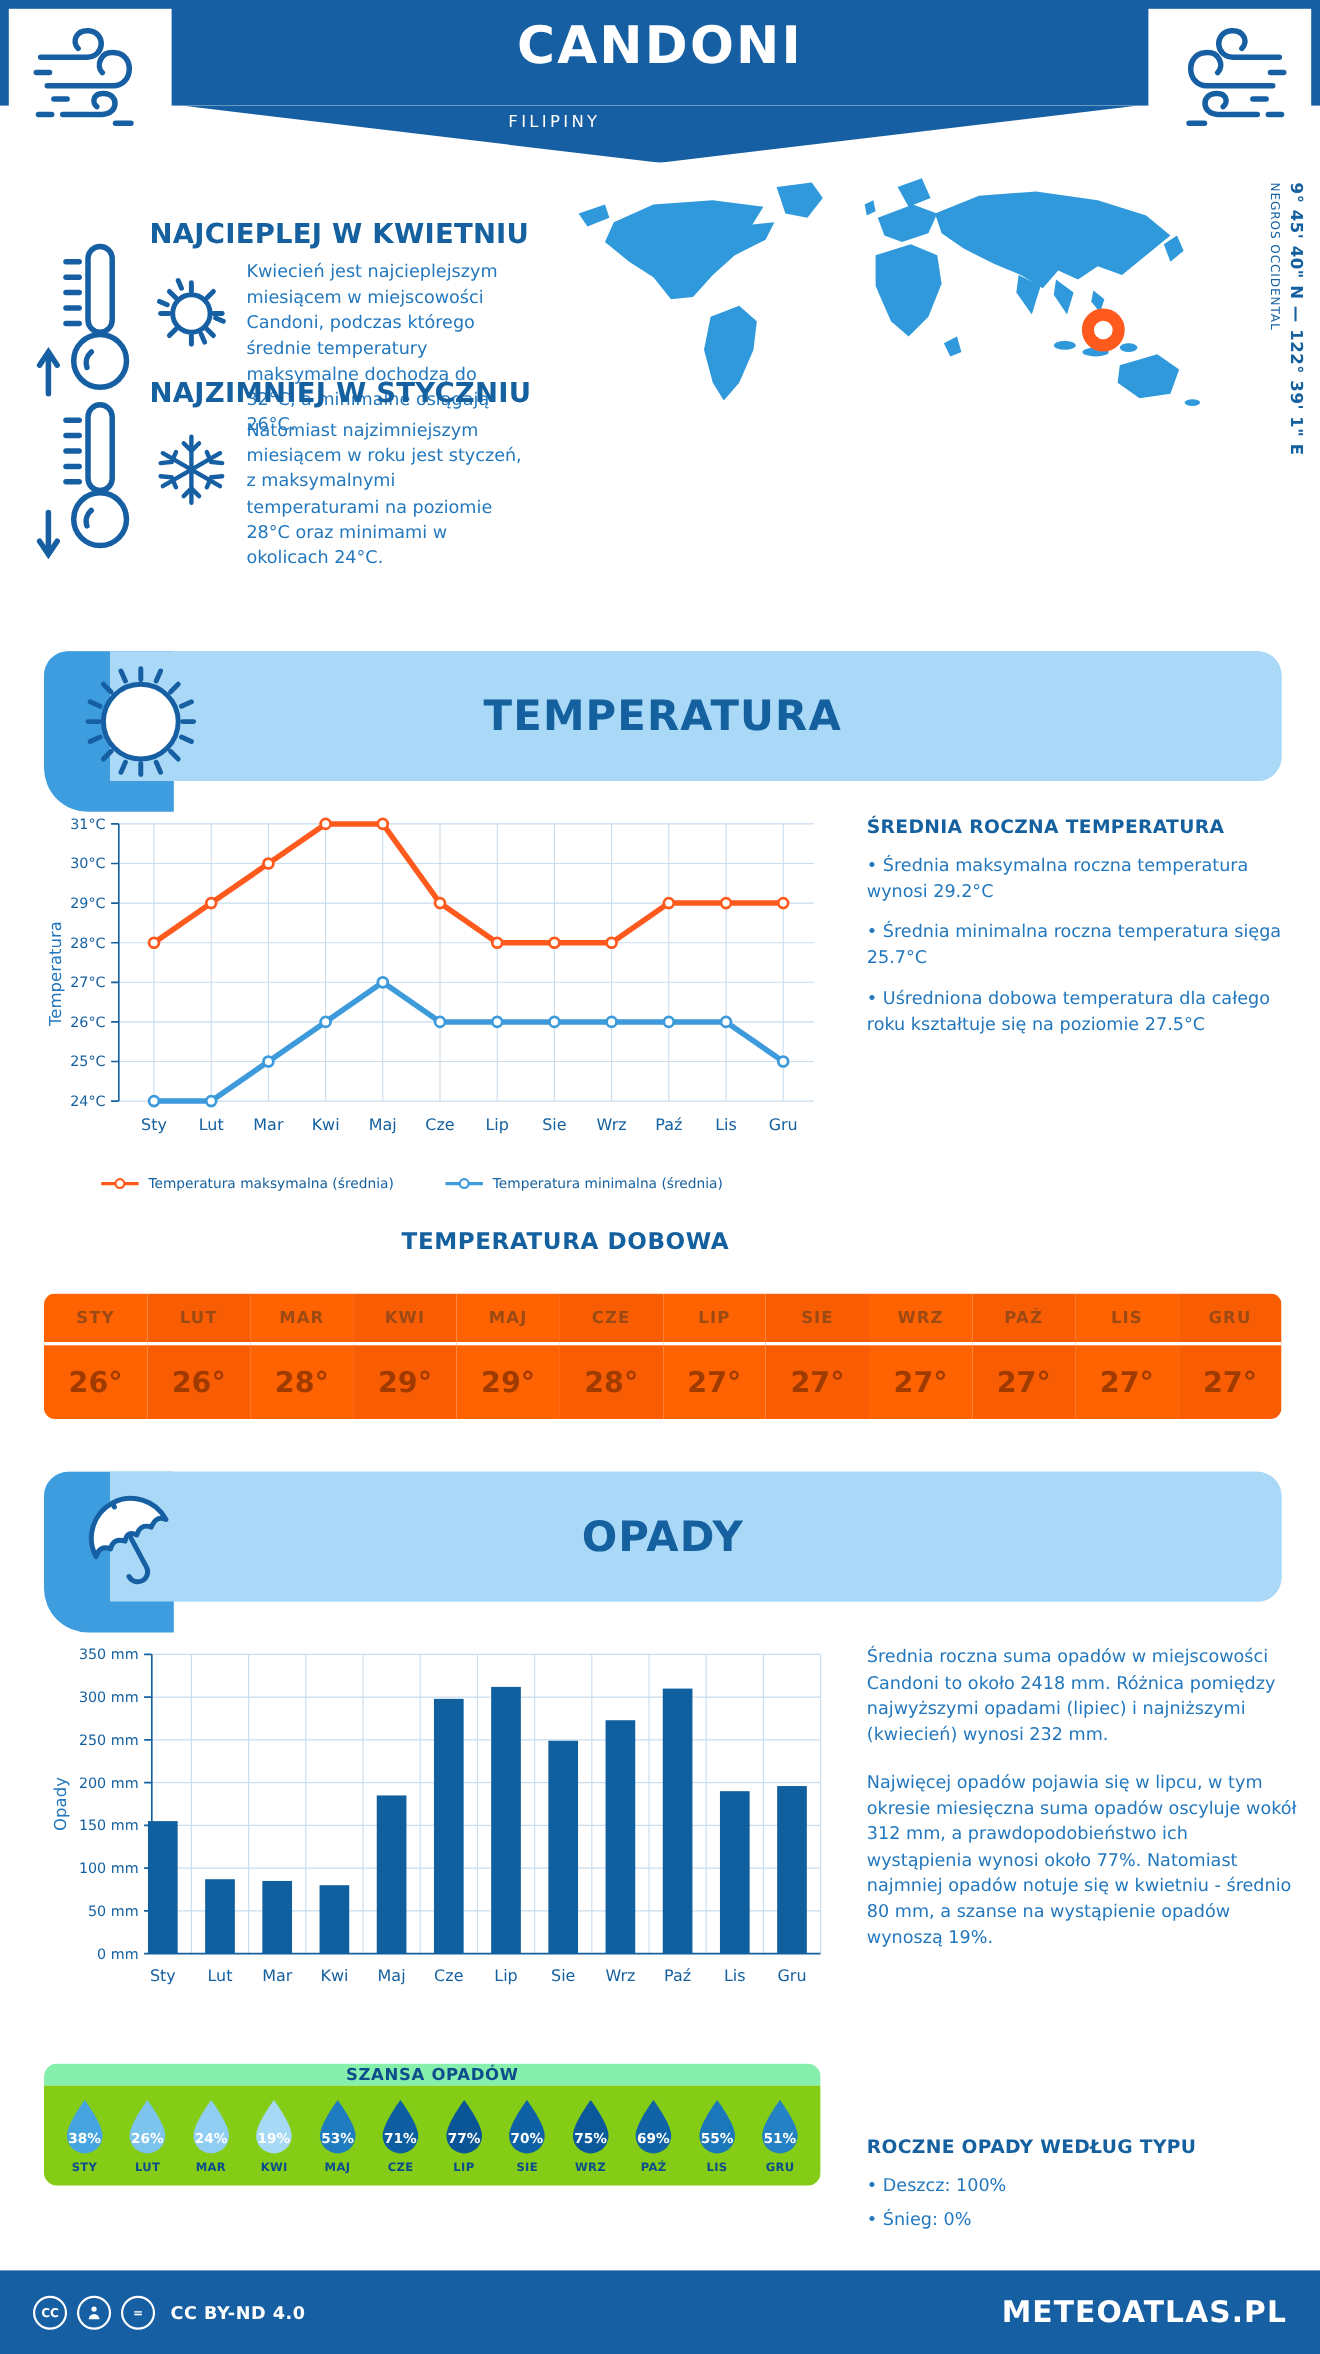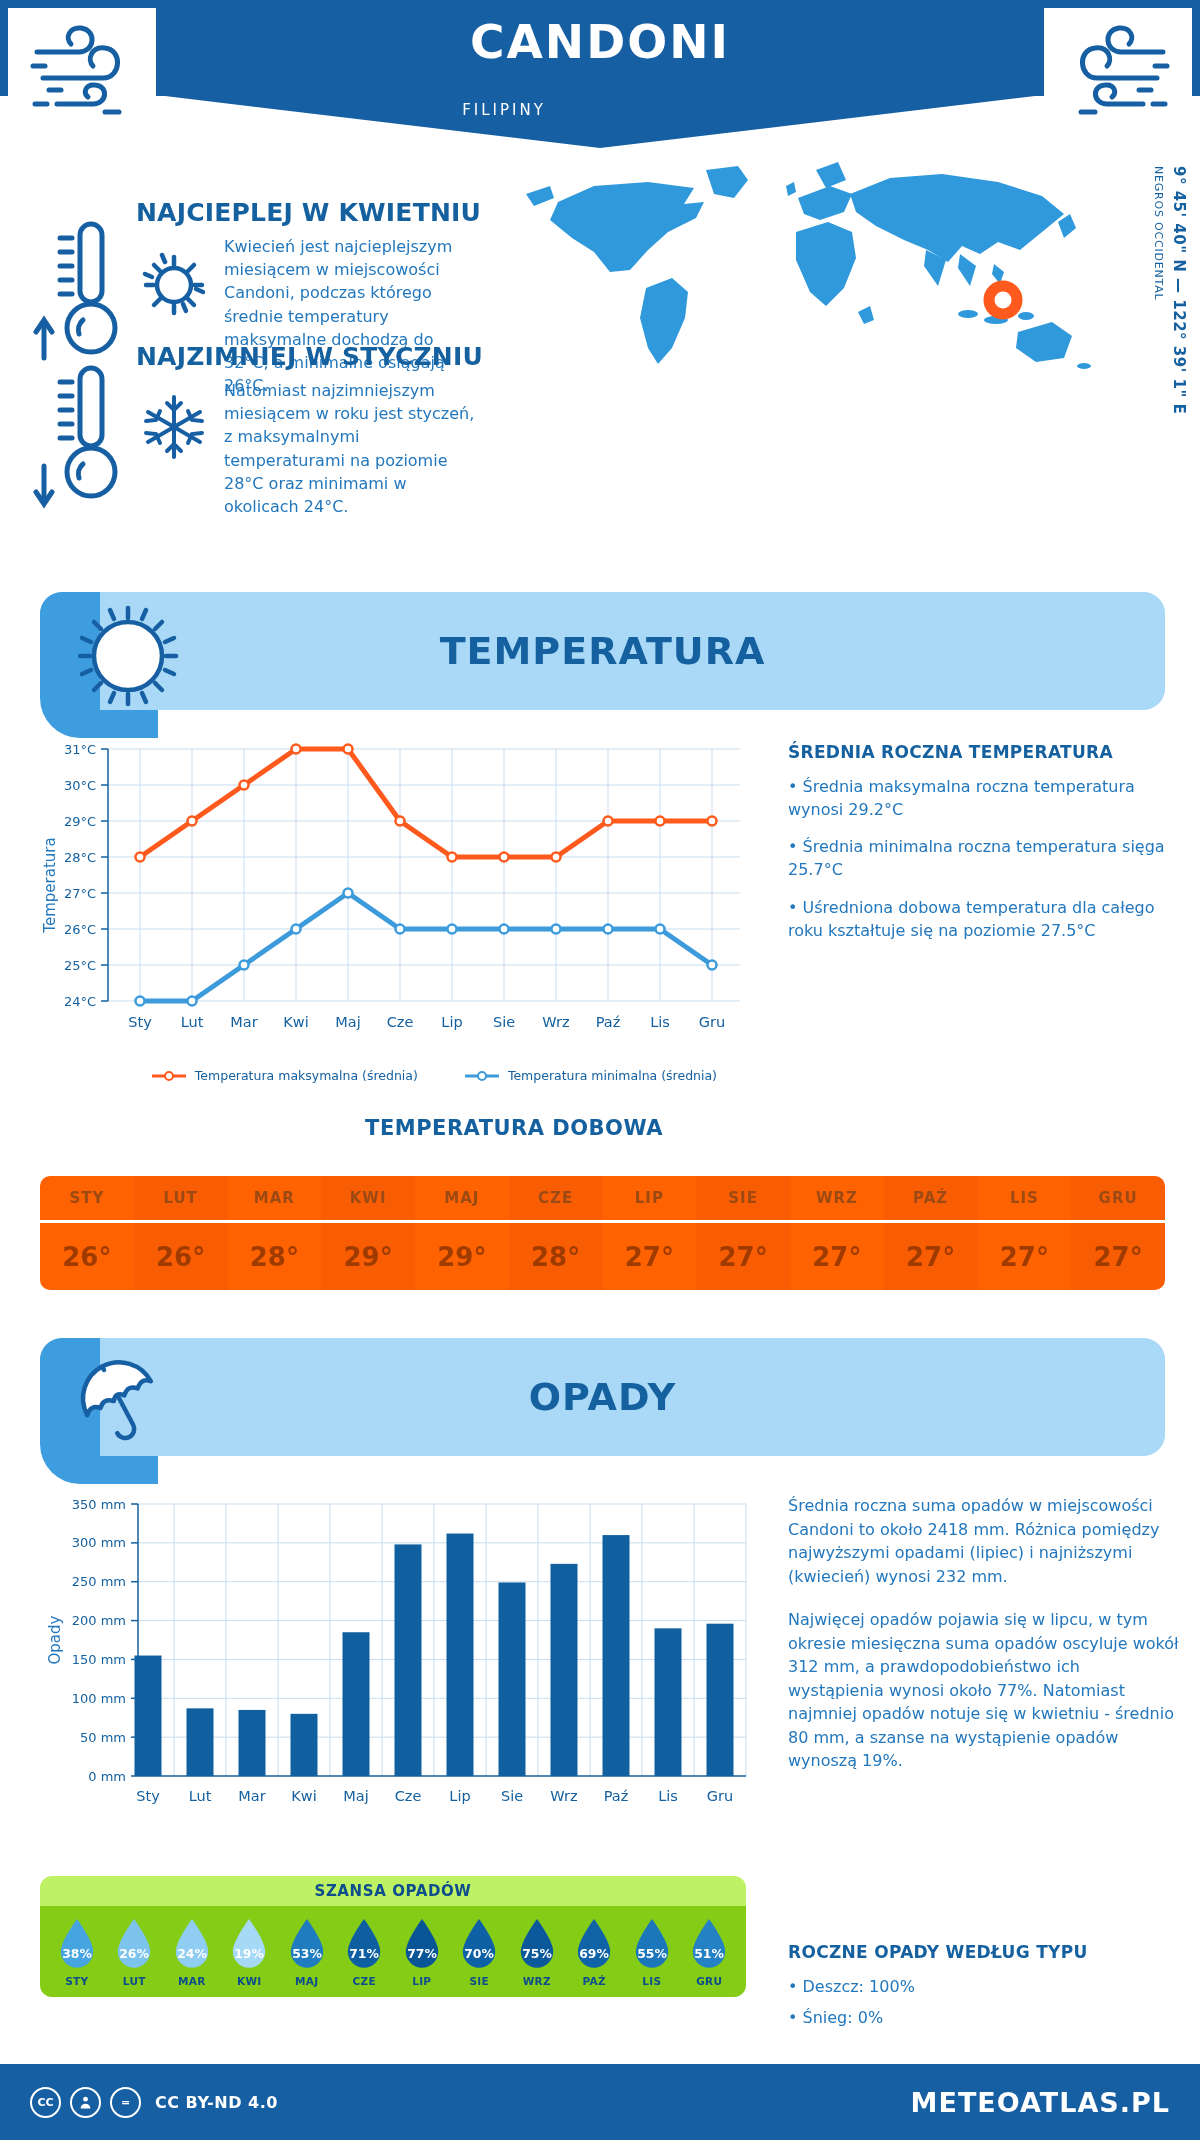--- a/index.html
+++ b/index.html
@@ -63,21 +63,21 @@
   .t-col{display:flex;flex-direction:column;}
   .t-col.even{background:#ff6200;}
   .t-col.odd{background:#f95d04;}
   .t-head{height:44px;display:flex;align-items:center;justify-content:center;color:#9c4a14;
           font-size:15px;font-weight:bold;letter-spacing:1px;border-bottom:3px solid #fff;}
   .t-val{flex:1;display:flex;align-items:center;justify-content:center;color:#a03b00;
          font-size:26px;font-weight:bold;}
 
   
   .chance{position:absolute;left:40px;top:1876px;width:706px;border-radius:12px;overflow:hidden;}
-  .chance-head{height:30px;background:#bef264;display:flex;align-items:center;justify-content:center;
+  .chance-head{height:20px;background:#86efac;display:flex;align-items:center;justify-content:center;
                color:#0d4d8c;font-size:15px;font-weight:bold;letter-spacing:.6px;}
   .chance-body{background:#84cc16;display:grid;grid-template-columns:repeat(12,1fr);
                padding:12px 8px 10px 8px;}
   .drop-col{display:flex;flex-direction:column;align-items:center;}
   .drop-month{margin-top:3px;color:#0d4d8c;font-size:10.5px;font-weight:bold;letter-spacing:.3px;}
 
   
   .footer{position:absolute;left:0;top:2064px;width:1200px;height:76px;background:#175fa3;
           display:flex;align-items:center;}
   .cc-icons{display:flex;gap:9px;margin-left:30px;align-items:center;}
@@ -344,21 +344,21 @@
         <circle cx="308" cy="158" r="4.5" fill="#fff" stroke="#3d9bdc" stroke-width="2.5"></circle>
         <circle cx="360" cy="194" r="4.5" fill="#fff" stroke="#3d9bdc" stroke-width="2.5"></circle>
         <circle cx="412" cy="194" r="4.5" fill="#fff" stroke="#3d9bdc" stroke-width="2.5"></circle>
         <circle cx="464" cy="194" r="4.5" fill="#fff" stroke="#3d9bdc" stroke-width="2.5"></circle>
         <circle cx="516" cy="194" r="4.5" fill="#fff" stroke="#3d9bdc" stroke-width="2.5"></circle>
         <circle cx="568" cy="194" r="4.5" fill="#fff" stroke="#3d9bdc" stroke-width="2.5"></circle>
         <circle cx="620" cy="194" r="4.5" fill="#fff" stroke="#3d9bdc" stroke-width="2.5"></circle>
         <circle cx="672" cy="230" r="4.5" fill="#fff" stroke="#3d9bdc" stroke-width="2.5"></circle>
       </svg>
   </div>
-  <div id="line-legend" class="legend" style="left:57px;top:1068px;width:660px;justify-content:flex-end;">
+  <div id="line-legend" class="legend" style="left:44px;top:1068px;width:660px;">
       <span class="legend-item">
         <svg width="36" height="12" viewBox="0 0 36 12">
           <line x1="1" y1="6" x2="35" y2="6" stroke="#ff5a1e" stroke-width="3"></line>
           <circle cx="18" cy="6" r="4" fill="#fff" stroke="#ff5a1e" stroke-width="2"></circle>
         </svg>
         <span>Temperatura maksymalna (średnia)</span>
       </span>
       <span class="legend-item">
         <svg width="36" height="12" viewBox="0 0 36 12">
           <line x1="1" y1="6" x2="35" y2="6" stroke="#3d9bdc" stroke-width="3"></line>

